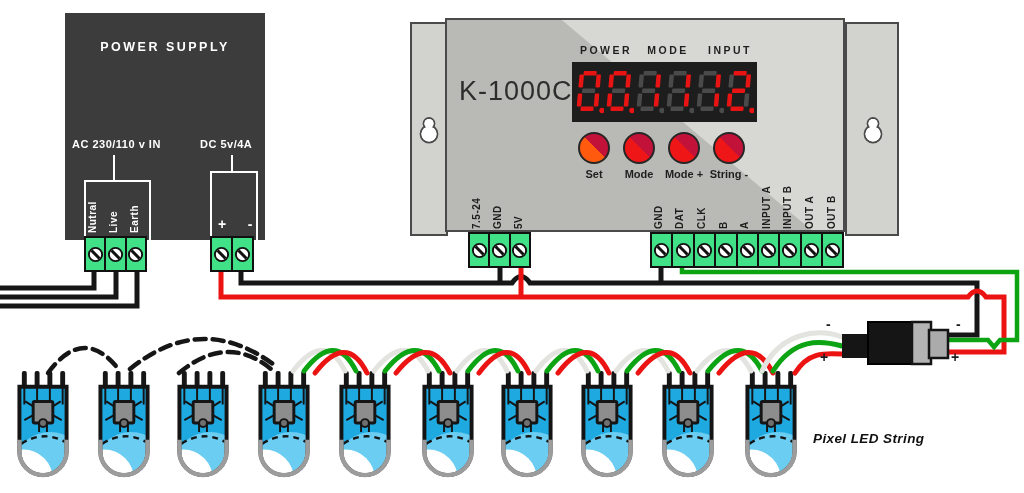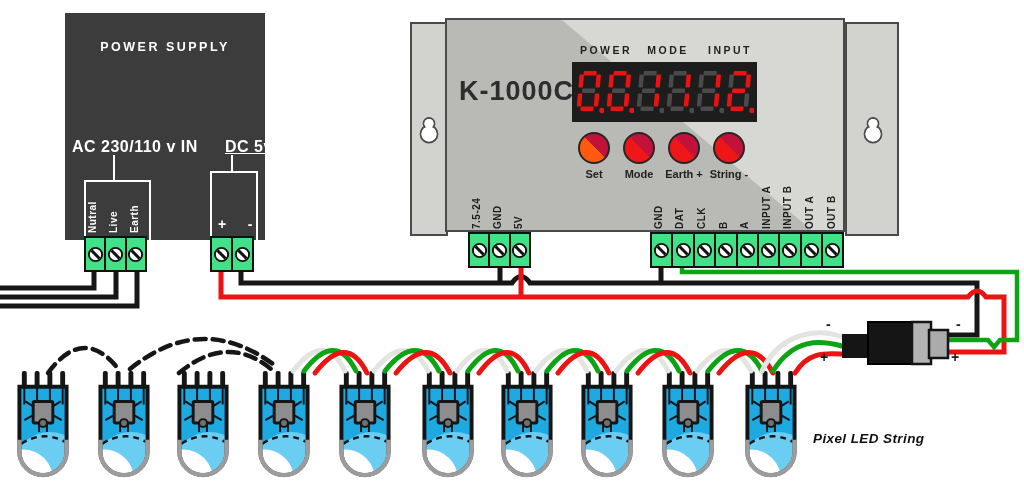--- a/index.html
+++ b/index.html
@@ -2,29 +2,29 @@
 <html style="--terminal-green: #41e287; --led-blue: #1fa9e1; --led-blue-light: #6ccdf2;"><head>
 <meta charset="utf-8">
 <style>
   html,body{margin:0;padding:0;background:#fff;font-family:"Liberation Sans",sans-serif;}
   #canvas{position:relative;width:1024px;height:493px;background:#fff;overflow:hidden;}
   .abs{position:absolute;}
   
   #psu{position:absolute;left:65px;top:13px;width:200px;height:227px;background:#3c3c3c;}
   #psu-title{position:absolute;left:0;top:27px;width:100%;text-align:center;color:#fff;
     font-size:12.5px;font-weight:700;letter-spacing:2.5px;}
-  .psu-small{position:absolute;color:#fff;font-size:16px;font-weight:700;letter-spacing:.5px;white-space:nowrap;}
+  .psu-small{position:absolute;color:#fff;font-size:11px;font-weight:700;letter-spacing:.5px;white-space:nowrap;}
   .wbox{position:absolute;border:2px solid #fff;border-bottom:none;}
   .wline{position:absolute;width:2px;background:#fff;}
   .pol-psu{position:absolute;color:#fff;font-size:14px;font-weight:700;width:14px;text-align:center;}
   
   .ear{position:absolute;background:#d2d2ce;border:2px solid #4a4a4a;}
   #ctl-body{position:absolute;left:445px;top:18px;width:400px;height:214px;background:#d7d7d3;border:2px solid #4a4a4a;box-sizing:border-box;}
   #ctl-shade{position:absolute;inset:0;background:#b9b9b5;clip-path:polygon(0 0,29% 0,92% 100%,0 100%);}
-  #ctl-model{position:absolute;left:12px;top:56px;font-size:27px;font-weight:700;color:#2d2d2d;letter-spacing:1px;z-index:2;}
+  #ctl-model{position:absolute;left:12px;top:56px;font-size:27px;font-weight:400;color:#2d2d2d;letter-spacing:1px;z-index:2;}
   .seclabel{position:absolute;top:24px;transform:translateX(-50%);font-size:10.5px;font-weight:700;
     letter-spacing:2.5px;color:#1f1f1f;z-index:2;white-space:nowrap;}
   #display{position:absolute;left:125px;top:42px;width:185px;height:60px;background:#1d1d1d;z-index:2;
     display:flex;align-items:center;justify-content:center;gap:1px;}
   .btn{position:absolute;width:32px;height:32px;border-radius:50%;border:2px solid #262626;z-index:2;box-sizing:border-box;}
   .btnlabel{position:absolute;top:148px;transform:translateX(-50%);font-size:11px;font-weight:700;color:#1f1f1f;z-index:2;white-space:nowrap;}
   
   .tblock{position:absolute;height:36px;display:flex;border:2px solid #111;box-sizing:border-box;background:var(--terminal-green);z-index:3;}
   .tcell{flex:1;display:flex;align-items:center;justify-content:center;border-left:2px solid #111;}
   .tcell:first-child{border-left:none;}
@@ -120,21 +120,21 @@
       <rect x="842" y="334" width="30" height="24" fill="#151515"></rect>
       <rect x="868" y="322" width="46" height="42" fill="#151515" stroke="#000" stroke-width="2"></rect>
       <rect x="912" y="322" width="19" height="42" fill="#b4b4b4" stroke="#151515" stroke-width="2.5"></rect>
       <rect x="929" y="330" width="19" height="28" fill="#ababab" stroke="#151515" stroke-width="2.5"></rect>
     </g>
   </svg>
 
   <div id="psu">
     <div id="psu-title">POWER SUPPLY</div>
     <div class="psu-small" style="left:7px;top:125px;">AC 230/110 v IN</div>
-    <div class="psu-small" style="left:160px;top:125px;text-decoration:underline;">DC 5v/4A</div>
+    <div class="psu-small" style="left:135px;top:125px;">DC 5v/4A</div>
     <div class="wline" style="left:48px;top:142px;height:25px;"></div>
     <div class="wbox" style="left:19px;top:167px;width:63px;height:60px;"></div>
     <div class="wline" style="left:166px;top:142px;height:16px;"></div>
     <div class="wbox" style="left:145px;top:158px;width:44px;height:69px;"></div>
     <div class="pol-psu" style="left:150px;top:203px;">+</div>
     <div class="pol-psu" style="left:178px;top:203px;">-</div>
   </div>
 
   <div class="ear" style="left:410px;top:22px;width:34px;height:210px;">
     <svg class="abs" style="left:5px;top:90px;" width="24" height="32" viewBox="0 0 24 32">
@@ -222,21 +222,21 @@
         </svg>
       </div>
   <span class="seclabel" style="left: 159px;">POWER</span>
       <span class="seclabel" style="left: 221px;">MODE</span>
       <span class="seclabel" style="left: 283px;">INPUT</span>
       <div class="btn" style="left: 131px; top: 112px; background: linear-gradient(45deg, rgb(255, 90, 14) 52%, rgb(195, 18, 58) 52%);"></div>
       <span class="btnlabel" style="left: 147px;">Set</span>
       <div class="btn" style="left: 176px; top: 112px; background: linear-gradient(45deg, rgb(238, 22, 22) 52%, rgb(195, 18, 58) 52%);"></div>
       <span class="btnlabel" style="left: 192px;">Mode</span>
       <div class="btn" style="left: 221px; top: 112px; background: linear-gradient(45deg, rgb(238, 22, 22) 52%, rgb(195, 18, 58) 52%);"></div>
-      <span class="btnlabel" style="left: 237px;">Earth +</span>
+      <span class="btnlabel" style="left: 237px;">Mode +</span>
       <div class="btn" style="left: 266px; top: 112px; background: linear-gradient(45deg, rgb(238, 22, 22) 52%, rgb(195, 18, 58) 52%);"></div>
       <span class="btnlabel" style="left: 282px;">String -</span>
     </div>
   <div class="ear" style="left:845px;top:22px;width:50px;height:210px;">
     <svg class="abs" style="left:14px;top:90px;" width="24" height="32" viewBox="0 0 24 32">
       <circle cx="12" cy="20" r="8.5" fill="#fff" stroke="#4a4a4a" stroke-width="1.8"></circle>
       <circle cx="12" cy="9.5" r="5.5" fill="#fff" stroke="#4a4a4a" stroke-width="1.8"></circle>
       <circle cx="12" cy="20" r="7.5" fill="#fff"></circle>
       <circle cx="12" cy="9.5" r="4.5" fill="#fff"></circle>
     </svg>

